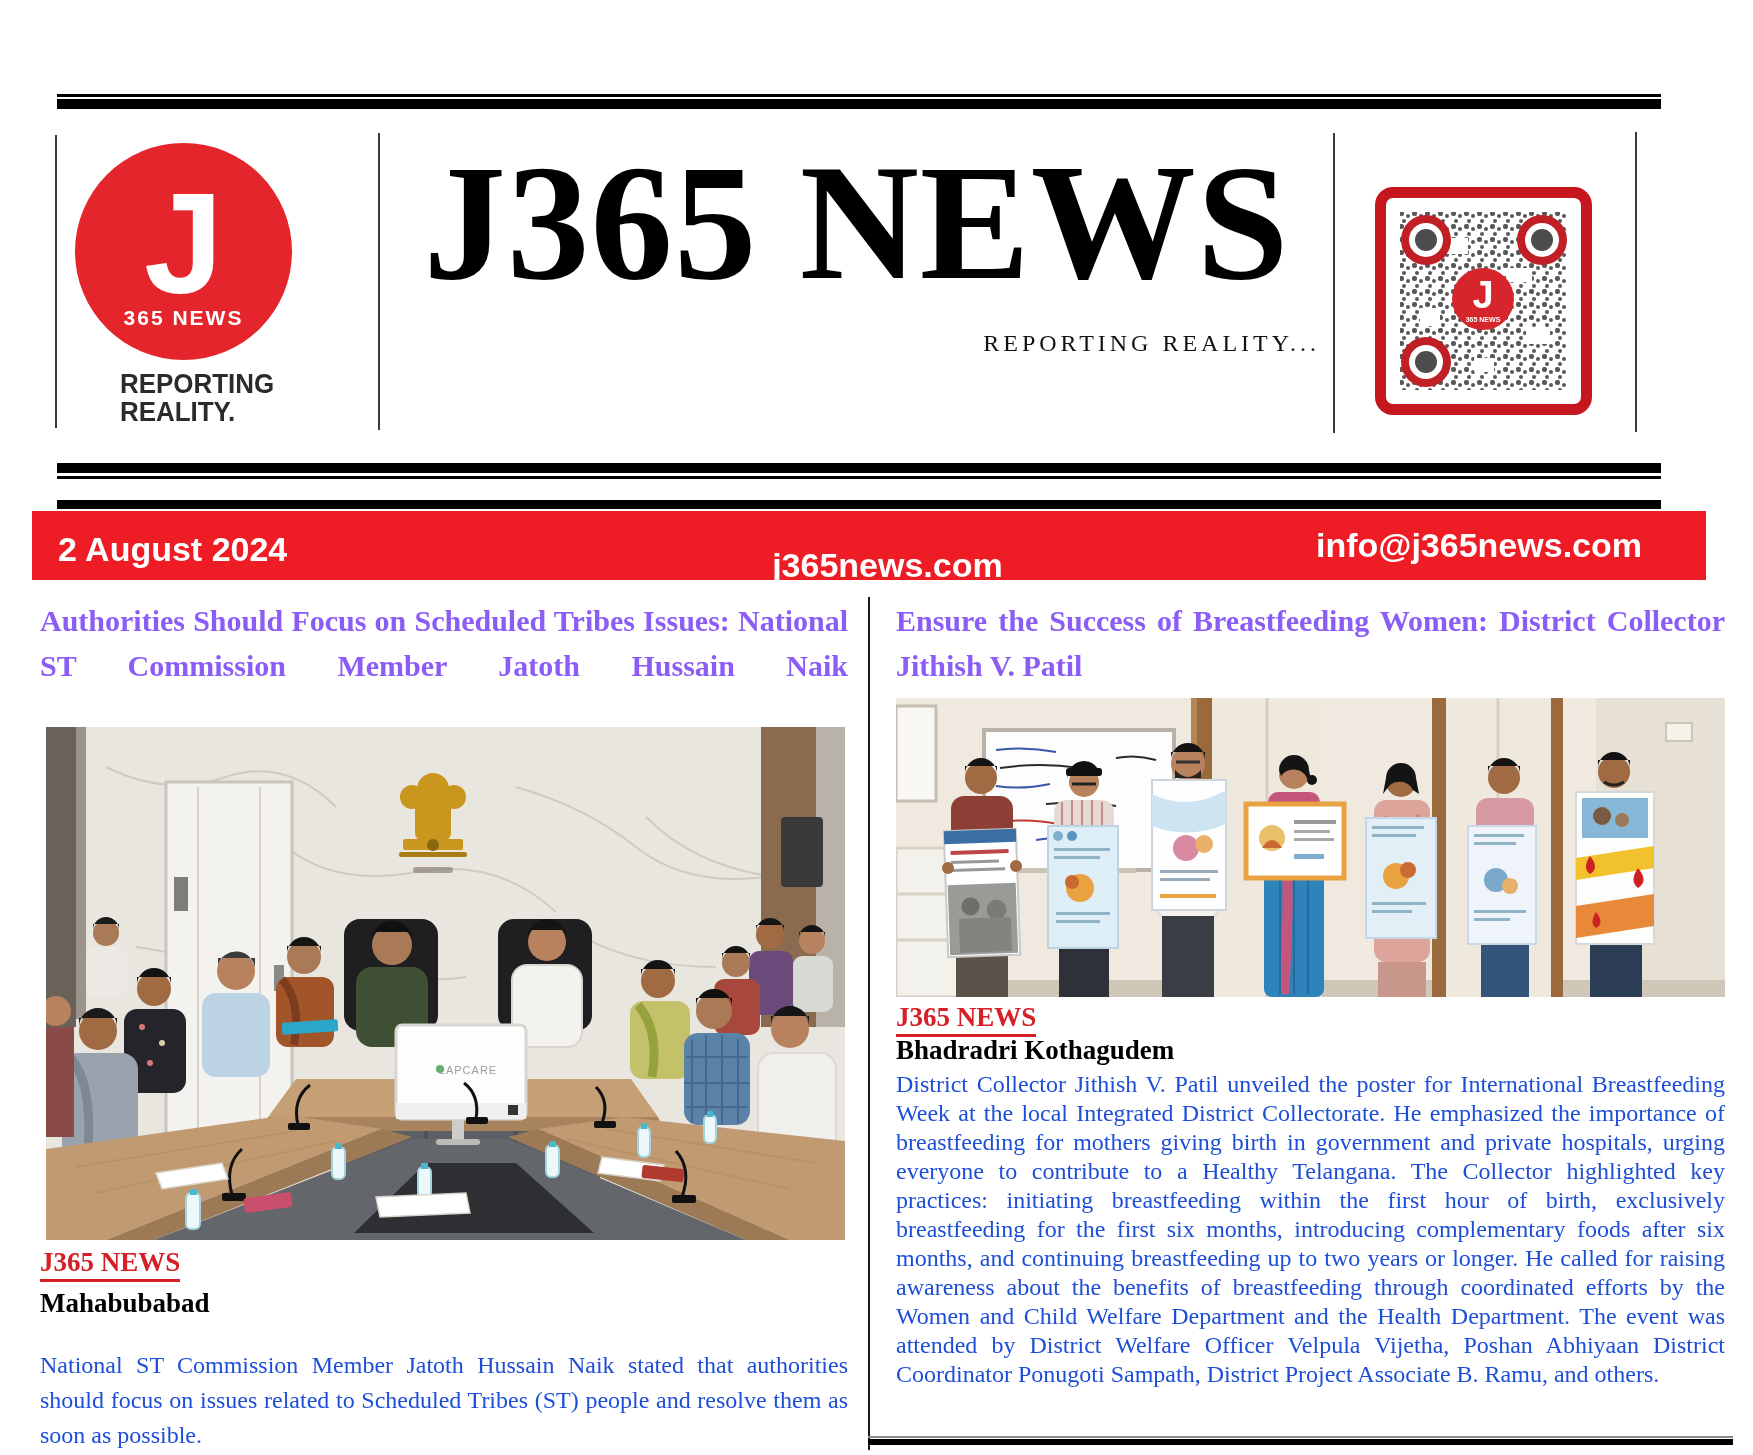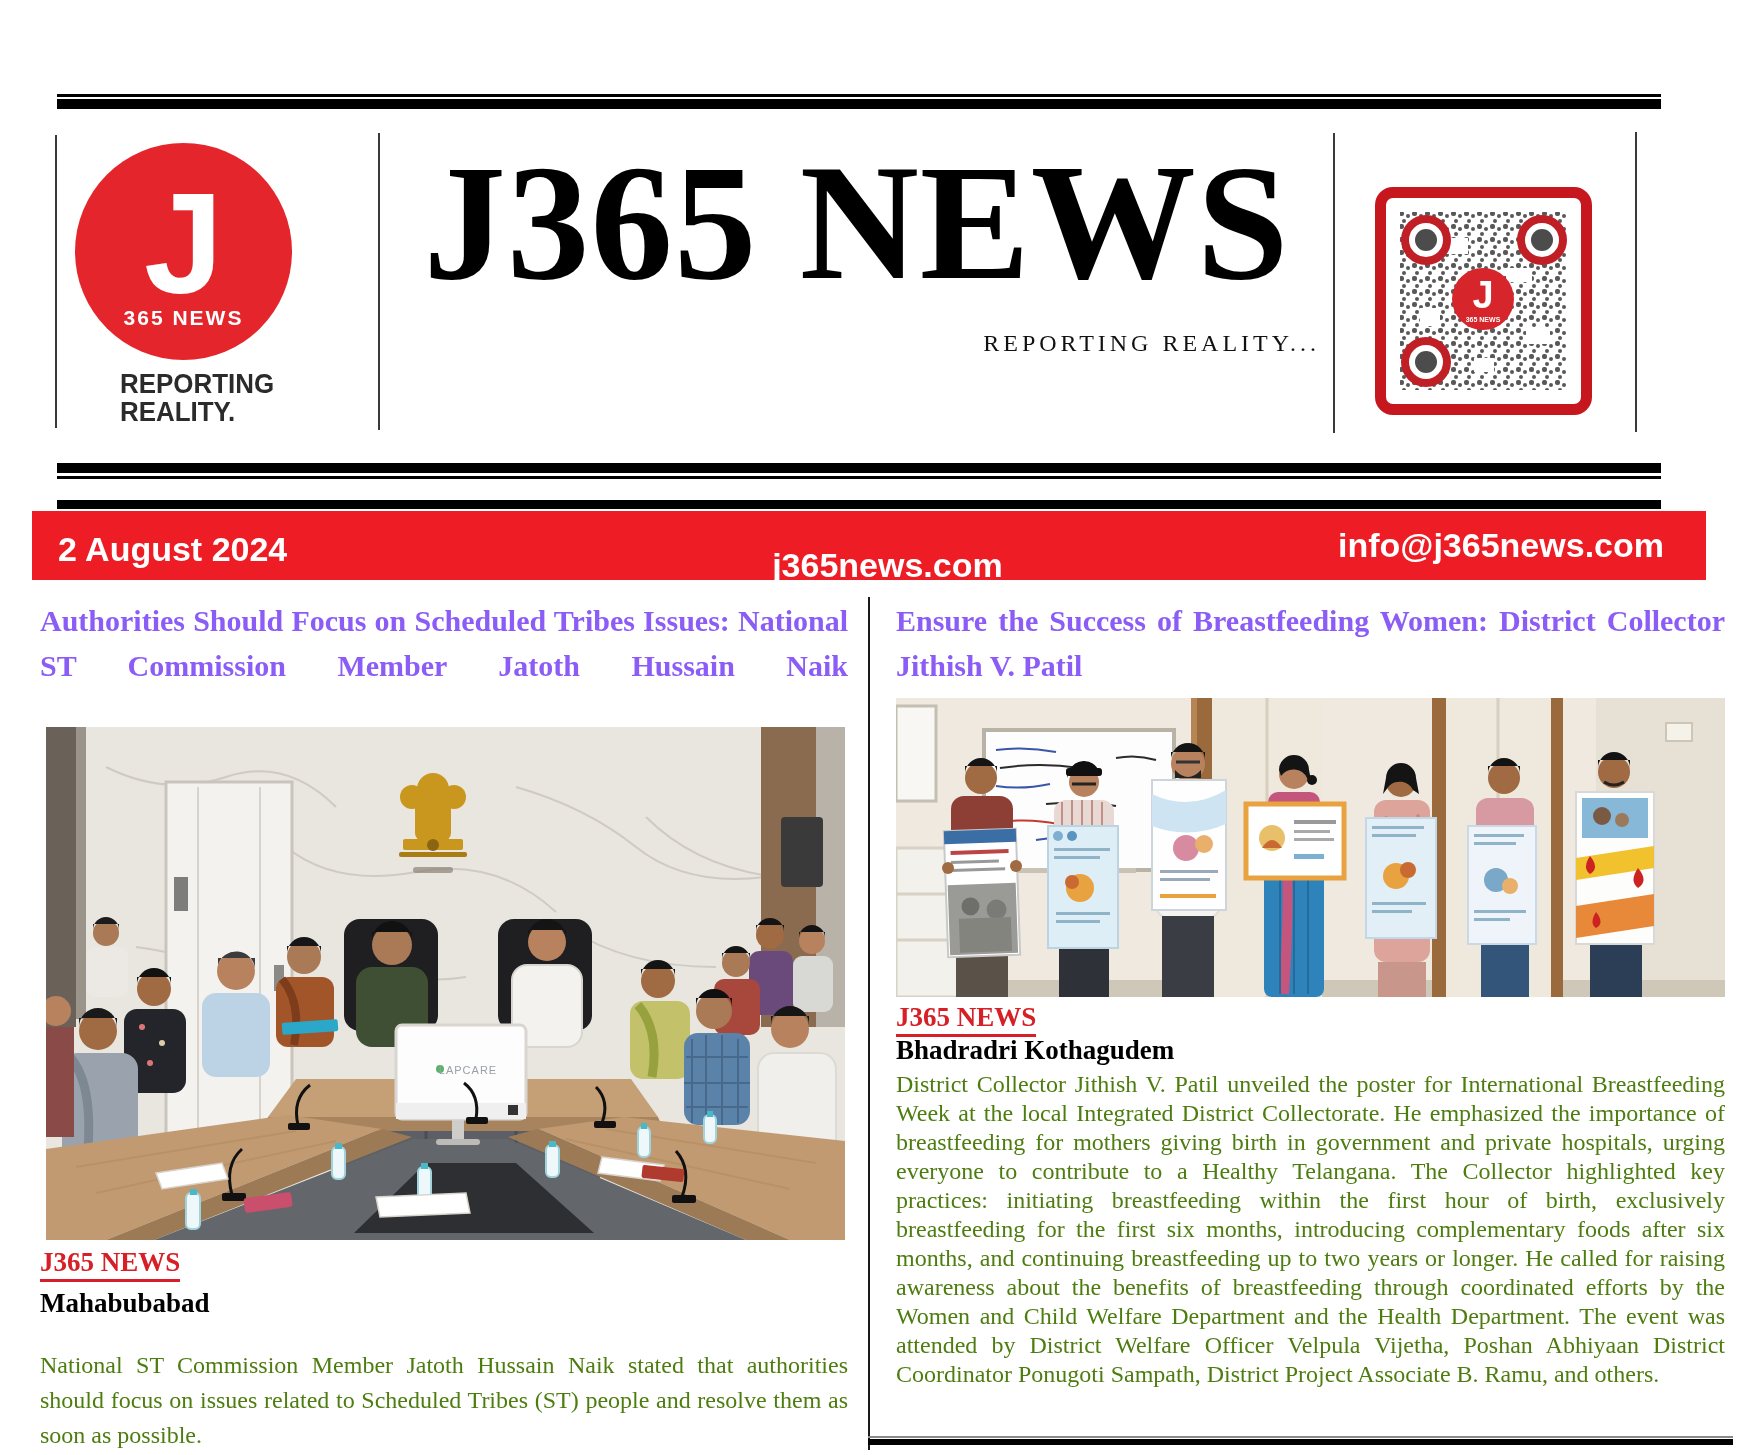--- a/index.html
+++ b/index.html
@@ -26,29 +26,29 @@
                 font-size:24px;letter-spacing:4px;color:#111;}
   
   .qr-box{position:absolute;left:1375px;top:187px;width:217px;height:228px;box-sizing:border-box;
           border:11px solid #c6171e;border-radius:18px;background:#fff;}
   
   .infobar{position:absolute;left:32px;top:511px;width:1674px;height:69px;background:#ee1c24;
            display:flex;align-items:center;color:#fff;font-family:"Liberation Sans",sans-serif;
            font-weight:bold;font-size:34px;}
   .infobar .date{margin-left:26px;margin-top:8px;}
   .infobar .site{position:absolute;left:50%;transform:translateX(-42%);margin-top:39px;}
-  .infobar .mail{margin-left:auto;margin-right:42px;}
+  .infobar .mail{margin-left:auto;margin-right:64px;}
   
   .headline{position:absolute;top:598px;font-size:30px;font-weight:bold;line-height:45px;
             text-align:justify;color:#8b5cf6;}
   .headline.both-just{text-align-last:justify;}
   .source-tag{position:absolute;display:inline-block;font-size:27px;font-weight:bold;color:#d61f26;
               border-bottom:3px solid #d61f26;padding-bottom:1px;}
   .place{position:absolute;font-size:27px;font-weight:bold;color:#000000;}
-  .bodytext{position:absolute;text-align:justify;color:#4d7c0f;}
+  .bodytext{position:absolute;text-align:justify;color:#1d4ed8;}
   .photo-frame{position:absolute;overflow:hidden;background:#e9e5df;}
   svg text{font-family:"Liberation Sans",sans-serif;}
 </style>
 </head>
 <body>
 
 <div class="page">
 
   <div class="abs" style="left:57px;top:94px;width:1604px;">
     <div class="rule-thin"></div>

